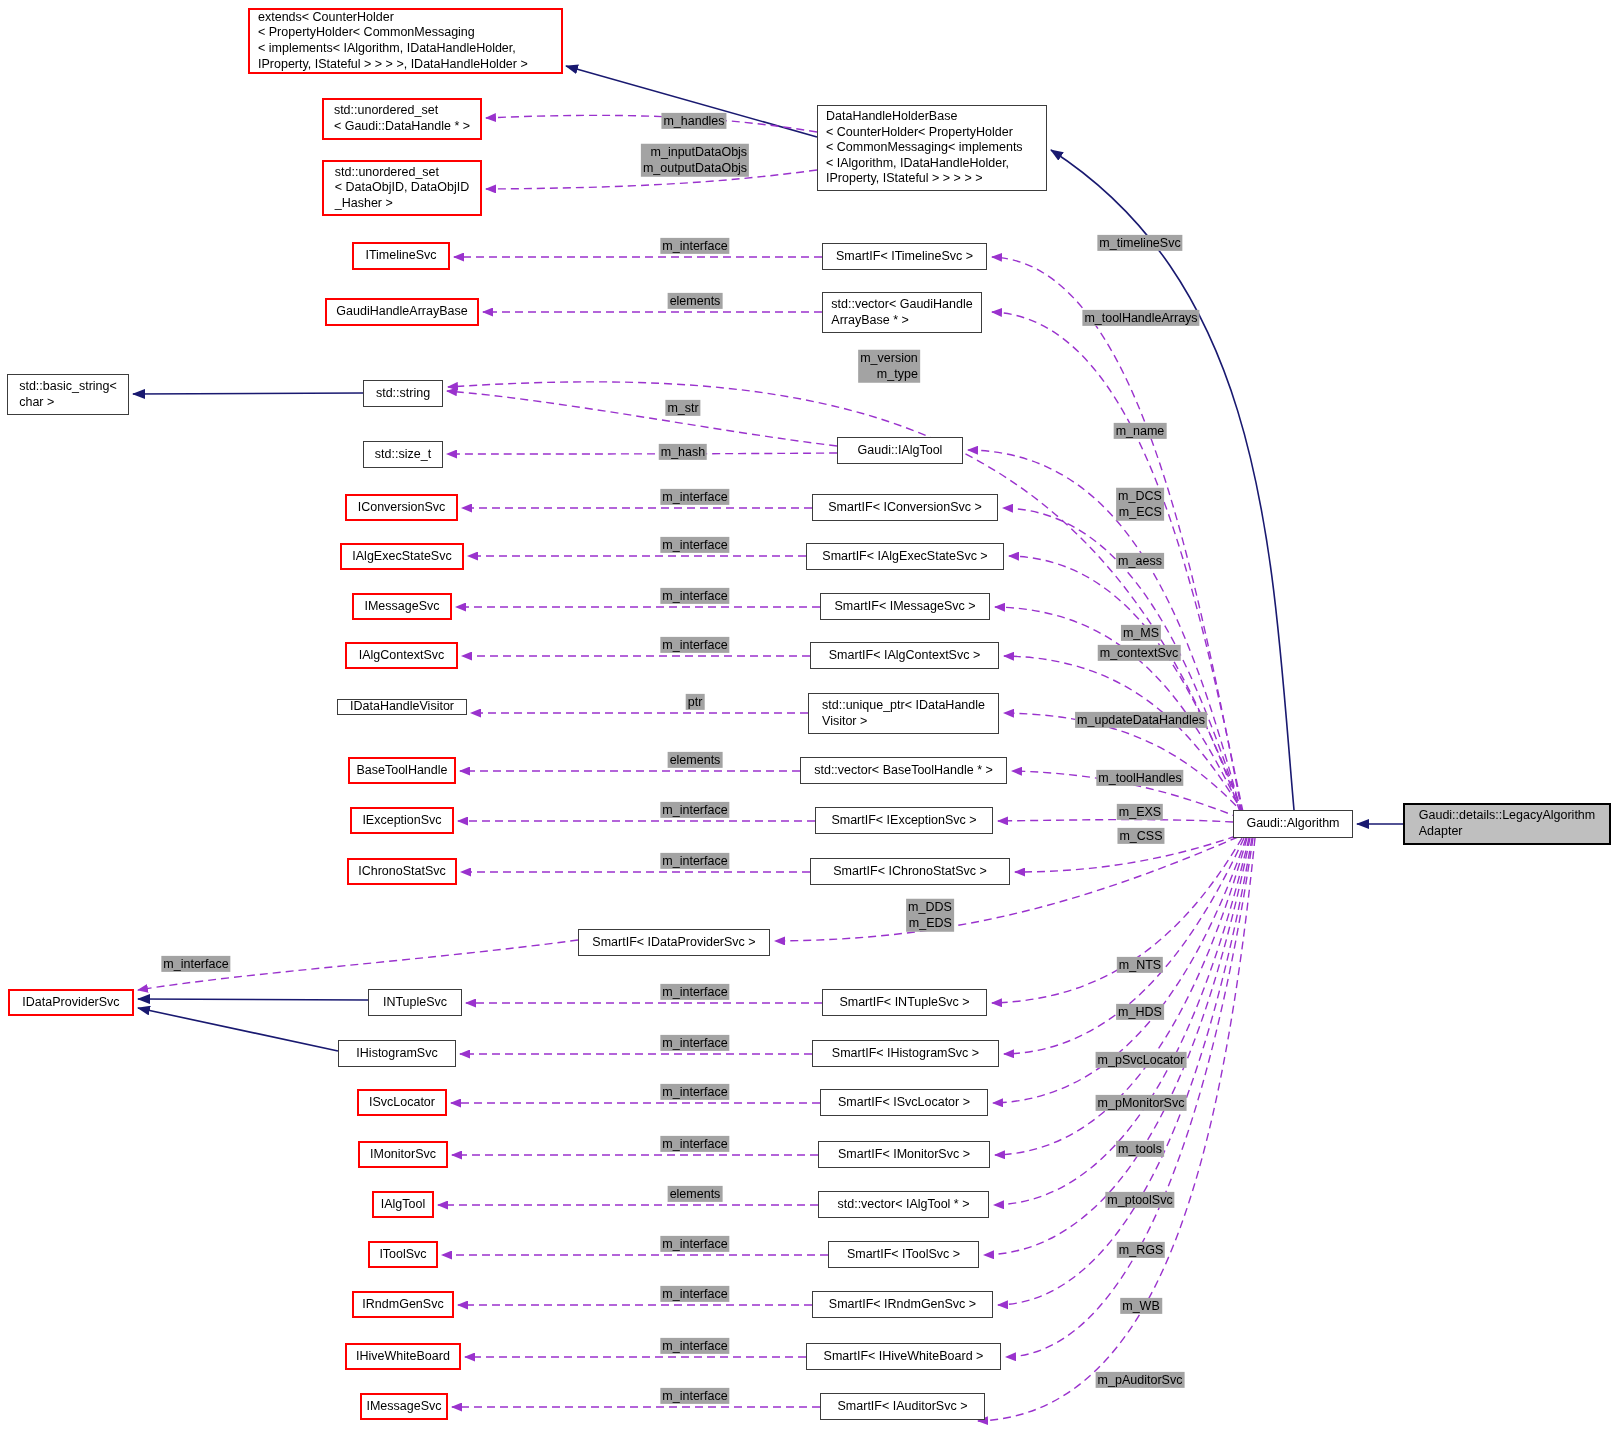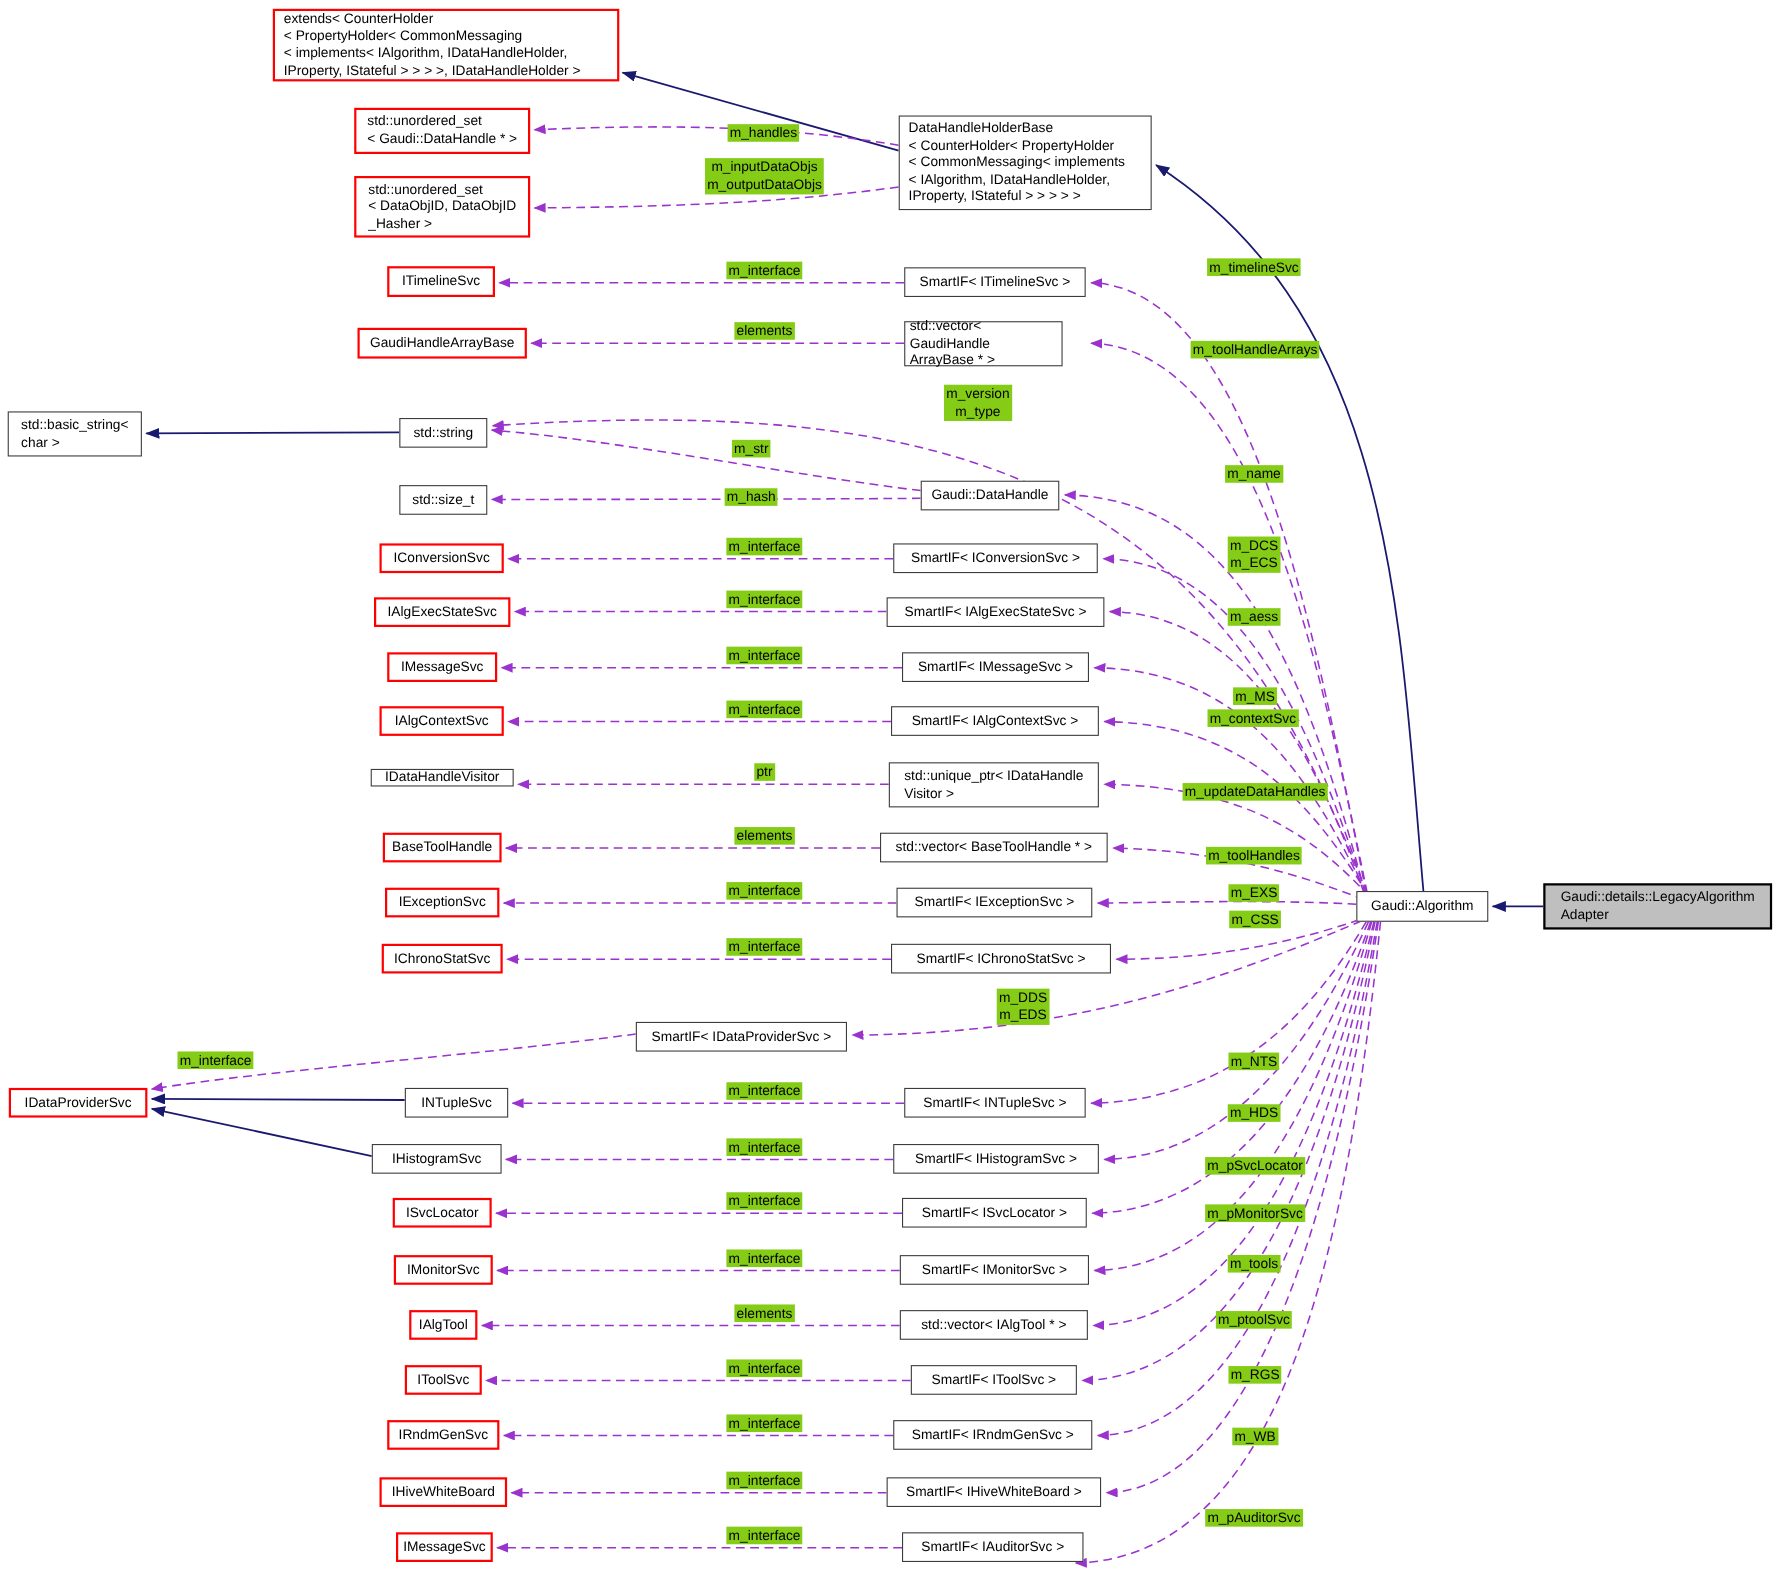--- a/index.html
+++ b/index.html
@@ -1,22 +1,22 @@
 <!DOCTYPE html>
 <html><head>
 <meta charset="utf-8">
 <style>
   html,body{margin:0;padding:0;background:#fff}
   .canvas{position:relative;width:1616px;height:1437px;background:#fff;
           font-family:"Liberation Sans",sans-serif;font-size:12.5px;color:#000;overflow:hidden}
   svg.edges{position:absolute;left:0;top:0;z-index:1}
   .pd{fill:none;stroke:#9a32cd;stroke-width:1.4;stroke-dasharray:8,5}
   .bs{fill:none;stroke:#191970;stroke-width:1.6}
-  .elabel{position:absolute;z-index:2;transform:translate(-50%,-50%);background:#84cc16;
-          padding:0 2px;text-align:center;white-space:pre-line;line-height:1.3}
+  .elabel{position:absolute;z-index:2;transform:translate(-50%,-50%);background:#a3a3a3;
+          padding:0 2px;text-align:right;white-space:pre-line;line-height:1.3}
   .node{position:absolute;z-index:3;box-sizing:border-box;background:#fff;display:flex;
         align-items:center;justify-content:center;white-space:pre-line;
         line-height:1.25;padding:1px 4px}
   .rd{border:2px solid #ff0000}
   .bk{border:1.5px solid #3c3c3c}
   .gy{border:2.5px solid #000;background:#bfbfbf}
   .al{justify-content:flex-start;text-align:left;padding-left:8px}
 </style>
 </head>
 <body>
@@ -99,27 +99,27 @@
 &lt; implements&lt; IAlgorithm, IDataHandleHolder,
  IProperty, IStateful &gt; &gt; &gt; &gt;, IDataHandleHolder &gt;</div>
 <div class="node rd" style="left:322px;top:98px;width:160px;height:42px">std::unordered_set
 &lt; Gaudi::DataHandle * &gt;</div>
 <div class="node rd" style="left:322px;top:160px;width:160px;height:56px">std::unordered_set
 &lt; DataObjID, DataObjID
 _Hasher &gt;</div>
 <div class="node rd" style="left:352px;top:242px;width:98px;height:28px">ITimelineSvc</div>
 <div class="node bk" style="left:822px;top:243px;width:165px;height:27px">SmartIF&lt; ITimelineSvc &gt;</div>
 <div class="node rd" style="left:325px;top:298px;width:154px;height:28px">GaudiHandleArrayBase</div>
-<div class="node bk" style="left:822px;top:292px;width:144px;height:41px">std::vector&lt; GaudiHandle
+<div class="node bk" style="left:822px;top:292px;width:160px;height:41px">std::vector&lt; GaudiHandle
 ArrayBase * &gt;</div>
 <div class="node bk" style="left:7px;top:374px;width:122px;height:41px">std::basic_string&lt;
 char &gt;</div>
 <div class="node bk" style="left:363px;top:380px;width:80px;height:27px">std::string</div>
 <div class="node bk" style="left:363px;top:441px;width:80px;height:27px">std::size_t</div>
-<div class="node bk" style="left:837px;top:437px;width:126px;height:27px">Gaudi::DataHandle</div>
+<div class="node bk" style="left:837px;top:437px;width:126px;height:27px">Gaudi::IAlgTool</div>
 <div class="node rd" style="left:345px;top:494px;width:113px;height:27px">IConversionSvc</div>
 <div class="node bk" style="left:812px;top:494px;width:186px;height:27px">SmartIF&lt; IConversionSvc &gt;</div>
 <div class="node rd" style="left:340px;top:543px;width:124px;height:27px">IAlgExecStateSvc</div>
 <div class="node bk" style="left:806px;top:543px;width:198px;height:27px">SmartIF&lt; IAlgExecStateSvc &gt;</div>
 <div class="node rd" style="left:352px;top:593px;width:100px;height:27px">IMessageSvc</div>
 <div class="node bk" style="left:820px;top:593px;width:170px;height:27px">SmartIF&lt; IMessageSvc &gt;</div>
 <div class="node rd" style="left:345px;top:642px;width:113px;height:27px">IAlgContextSvc</div>
 <div class="node bk" style="left:810px;top:642px;width:189px;height:27px">SmartIF&lt; IAlgContextSvc &gt;</div>
 <div class="node bk" style="left:337px;top:699px;width:130px;height:16px">IDataHandleVisitor</div>
 <div class="node bk" style="left:808px;top:693px;width:191px;height:41px">std::unique_ptr&lt; IDataHandle

